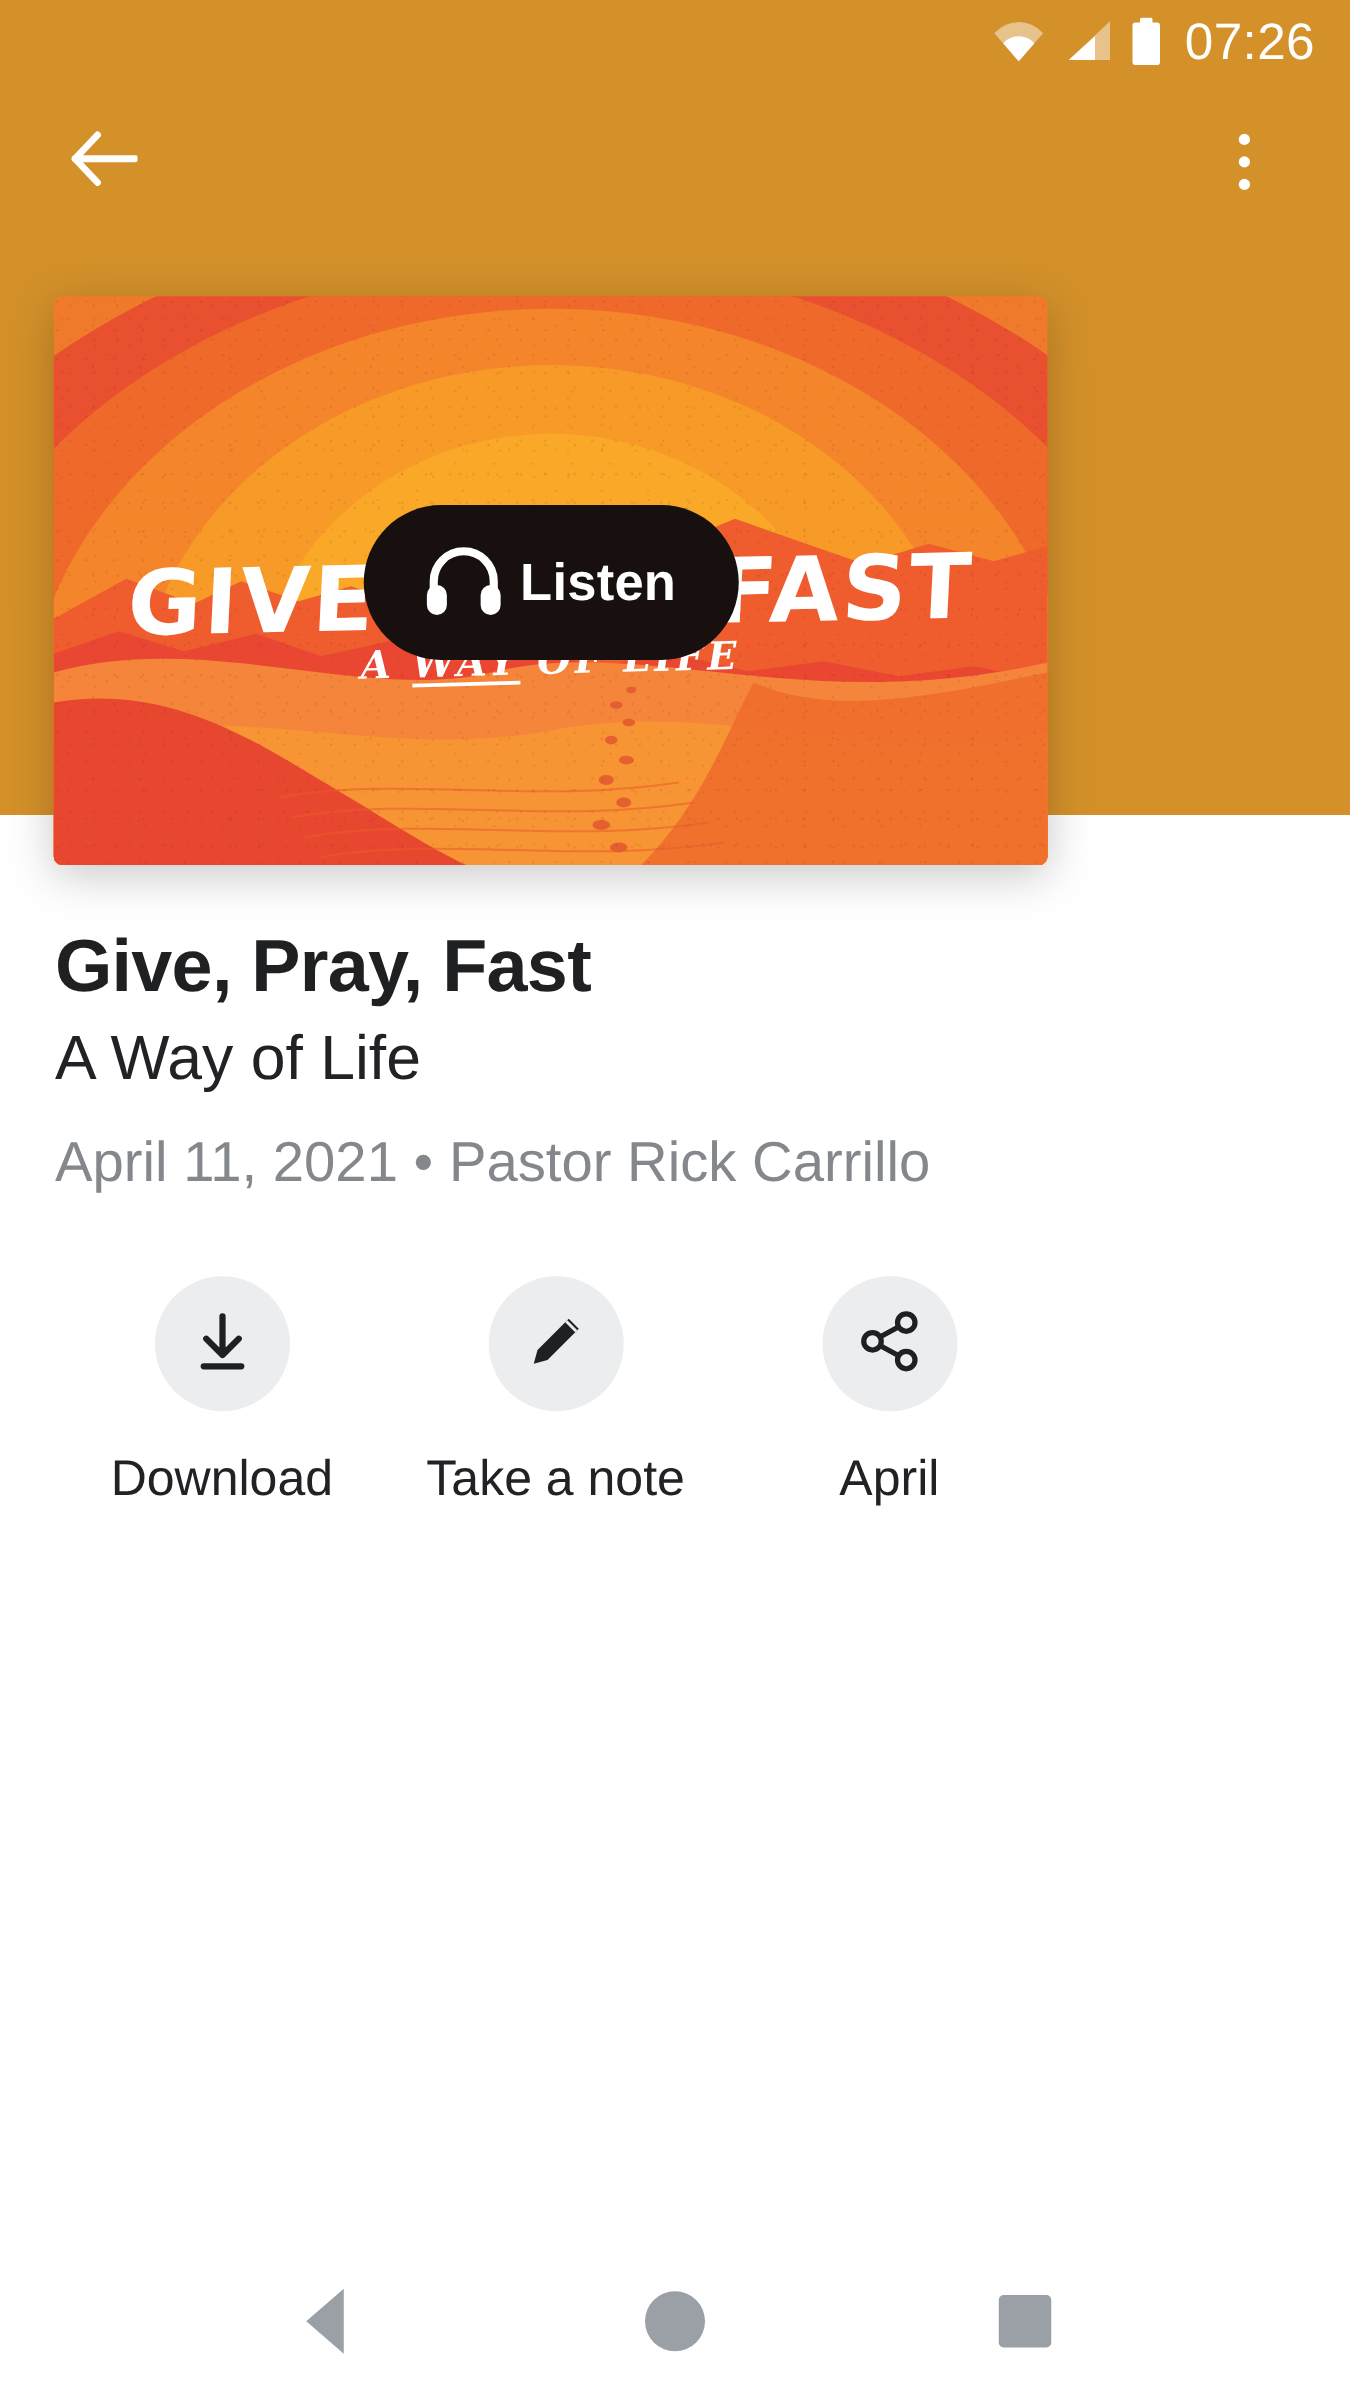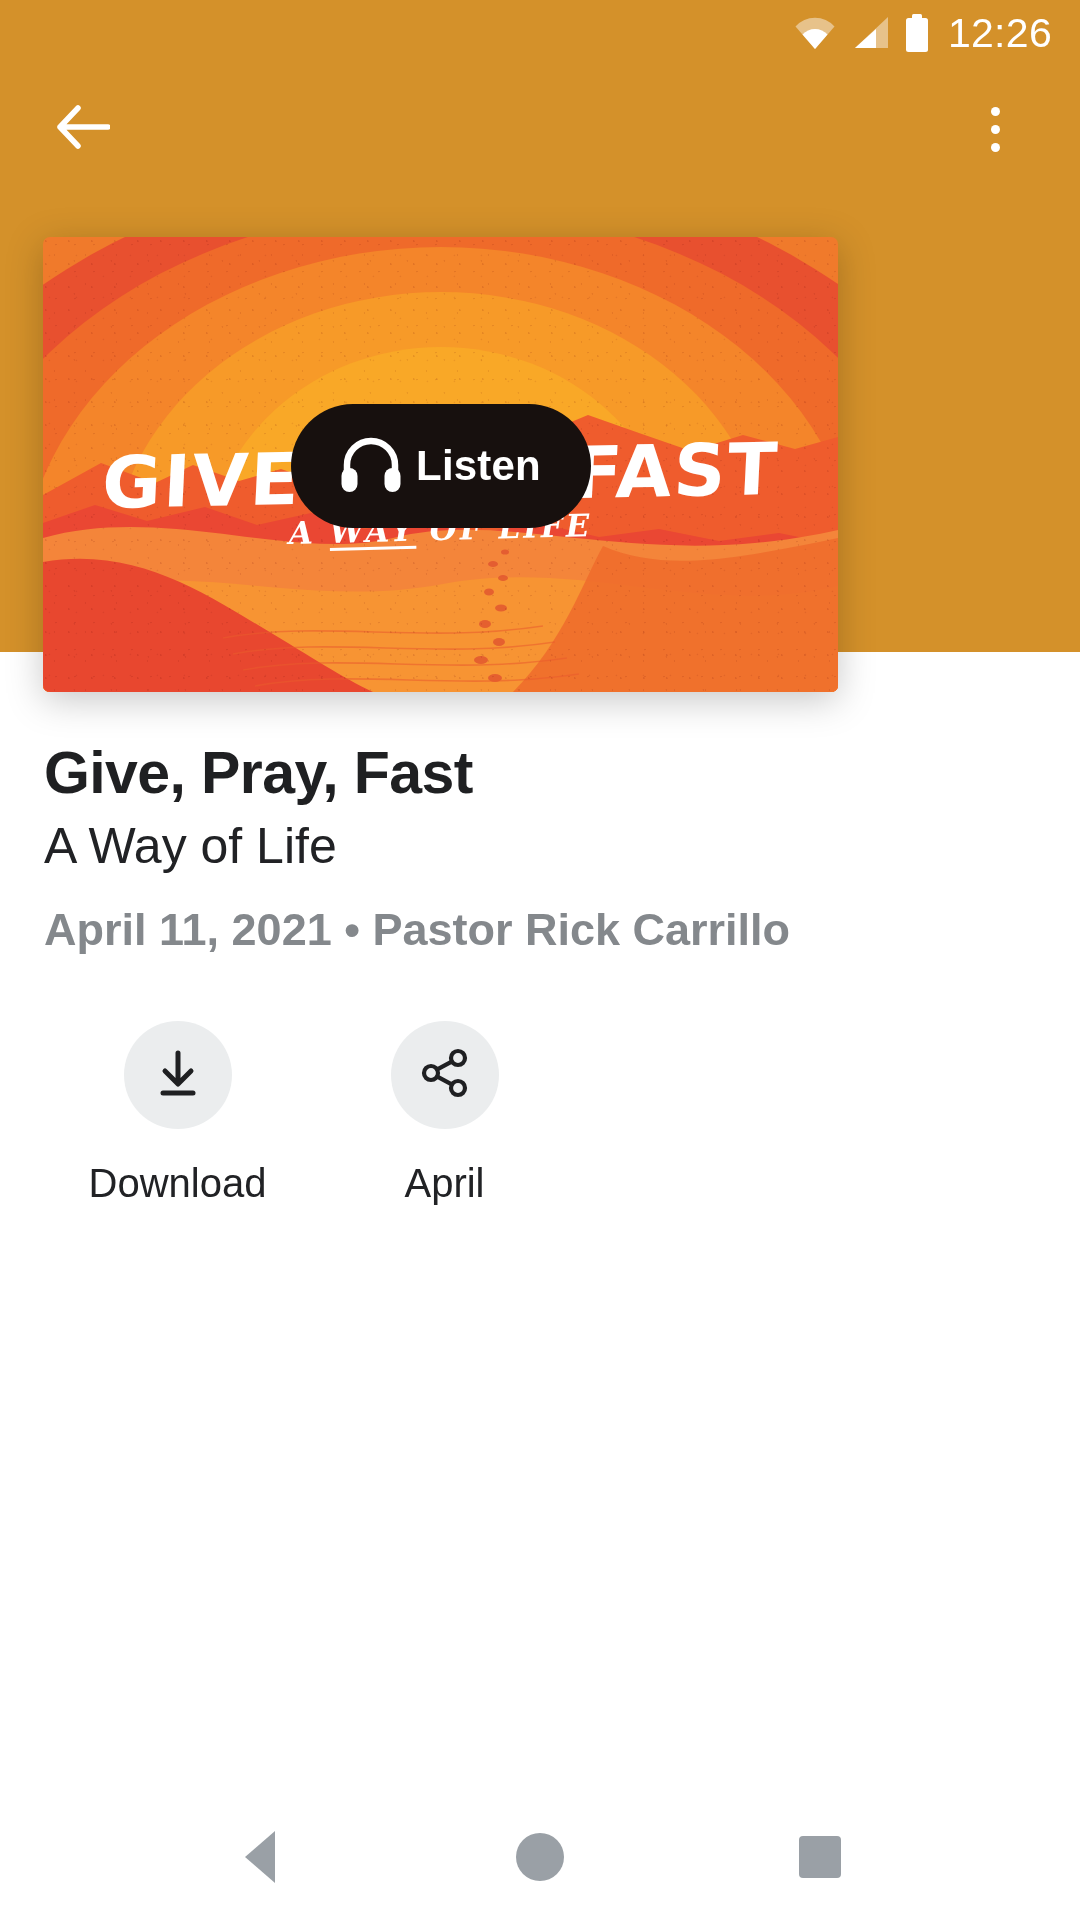--- a/index.html
+++ b/index.html
@@ -125,21 +125,21 @@
   .title {
     margin:48px 0 2px 44px; color:#1f2022;
     font-size:59px; font-weight:700; letter-spacing:-0.6px; line-height:1.12;
   }
   .subtitle {
     margin:12px 0 0 44px; color:#212225;
     font-size:50px; font-weight:400; line-height:1.15;
   }
   .meta {
     margin:28px 0 0 44px; color:#84888c;
-    font-size:45px; font-weight:700; line-height:1.15;
+    font-size:45px; font-weight:400; line-height:1.15;
   }
 
   
   .actions {
     display:flex; margin-top:66px; padding:0 44px;
   }
   .action { width:267px; display:flex; flex-direction:column; align-items:center; }
   .action-circle {
     width:108px; height:108px; border-radius:50%;
     background:#ebedee; display:flex; align-items:center; justify-content:center;
@@ -181,21 +181,21 @@
         <path d="M38 1 L38 32 L5 32 Z" fill="#ffffff" opacity="0.45"></path>
         <path d="M26 13 L26 32 L5 32 Z" fill="#ffffff"></path>
       </svg>
     </span>
     <span>
       <svg class="sb-icon" width="26" height="38" viewBox="0 0 26 38">
         <rect x="8" y="0" width="10" height="5" rx="1.5" fill="#ffffff"></rect>
         <rect x="2" y="4" width="22" height="34" rx="2.5" fill="#ffffff"></rect>
       </svg>
     </span>
-    <span class="clock">12:26</span>
+    <span class="clock">07:26</span>
   </div>
 
   <div class="appbar">
     <div class="appbar-btn">
       <span>
         <svg width="54" height="46" viewBox="0 0 54 46">
           <path d="M22 4 L4 23 L22 42 M4 23 L52 23" fill="none" stroke="#ffffff" stroke-width="5.5" stroke-linecap="round" stroke-linejoin="round"></path>
         </svg>
       </span>
     </div>
@@ -286,20 +286,31 @@
           <span>
             <svg width="54" height="54" viewBox="0 0 54 54">
               <path d="M27 7 L27 37 M14 25 L27 38 L40 25" fill="none" stroke="#1f2022" stroke-width="5" stroke-linecap="round" stroke-linejoin="round"></path>
               <path d="M12 47 L42 47" stroke="#1f2022" stroke-width="5" stroke-linecap="round"></path>
             </svg>
           </span>
         </div>
         <div class="action-label">Download</div>
       </div>
 
+      <div class="action">
+        <div class="action-circle">
+          <span>
+            <svg width="52" height="52" viewBox="0 0 52 52">
+              <path d="M8 44 L11 33 L36 8 L44 16 L19 41 Z" fill="#1f2022"></path>
+              <path d="M34 10 L42 18" stroke="#ebedee" stroke-width="2.4"></path>
+            </svg>
+          </span>
+        </div>
+        <div class="action-label">Take a note</div>
+      </div>
 
       <div class="action">
         <div class="action-circle">
           <span>
             <svg width="52" height="52" viewBox="0 0 52 52">
               <circle cx="39" cy="11" r="7" fill="none" stroke="#1f2022" stroke-width="4.2"></circle>
               <circle cx="12" cy="26" r="7" fill="none" stroke="#1f2022" stroke-width="4.2"></circle>
               <circle cx="39" cy="41" r="7" fill="none" stroke="#1f2022" stroke-width="4.2"></circle>
               <path d="M18.3 22.4 L32.7 14.6 M18.3 29.6 L32.7 37.4" stroke="#1f2022" stroke-width="4.2" stroke-linecap="round"></path>
             </svg>

